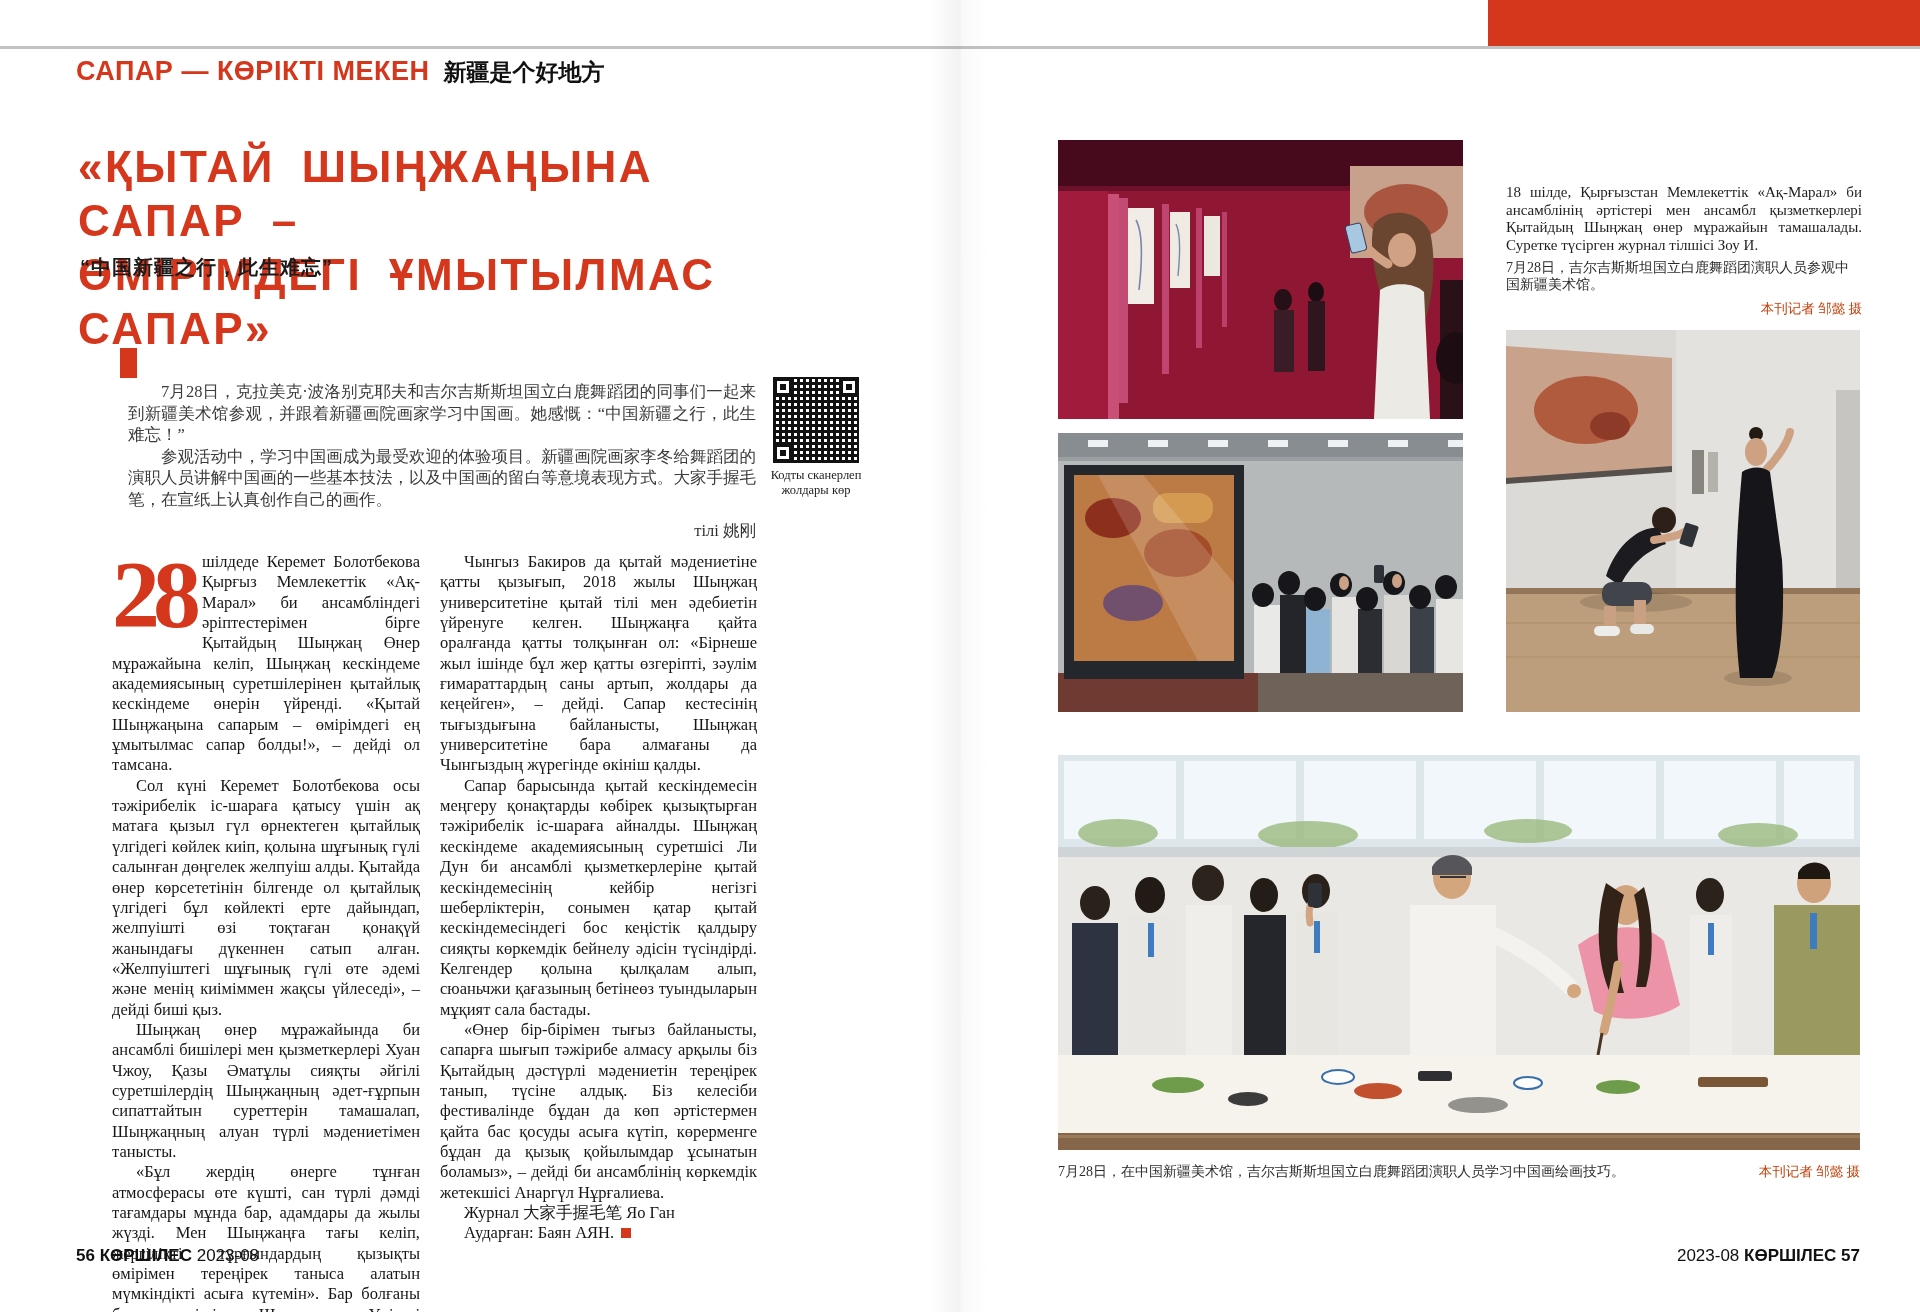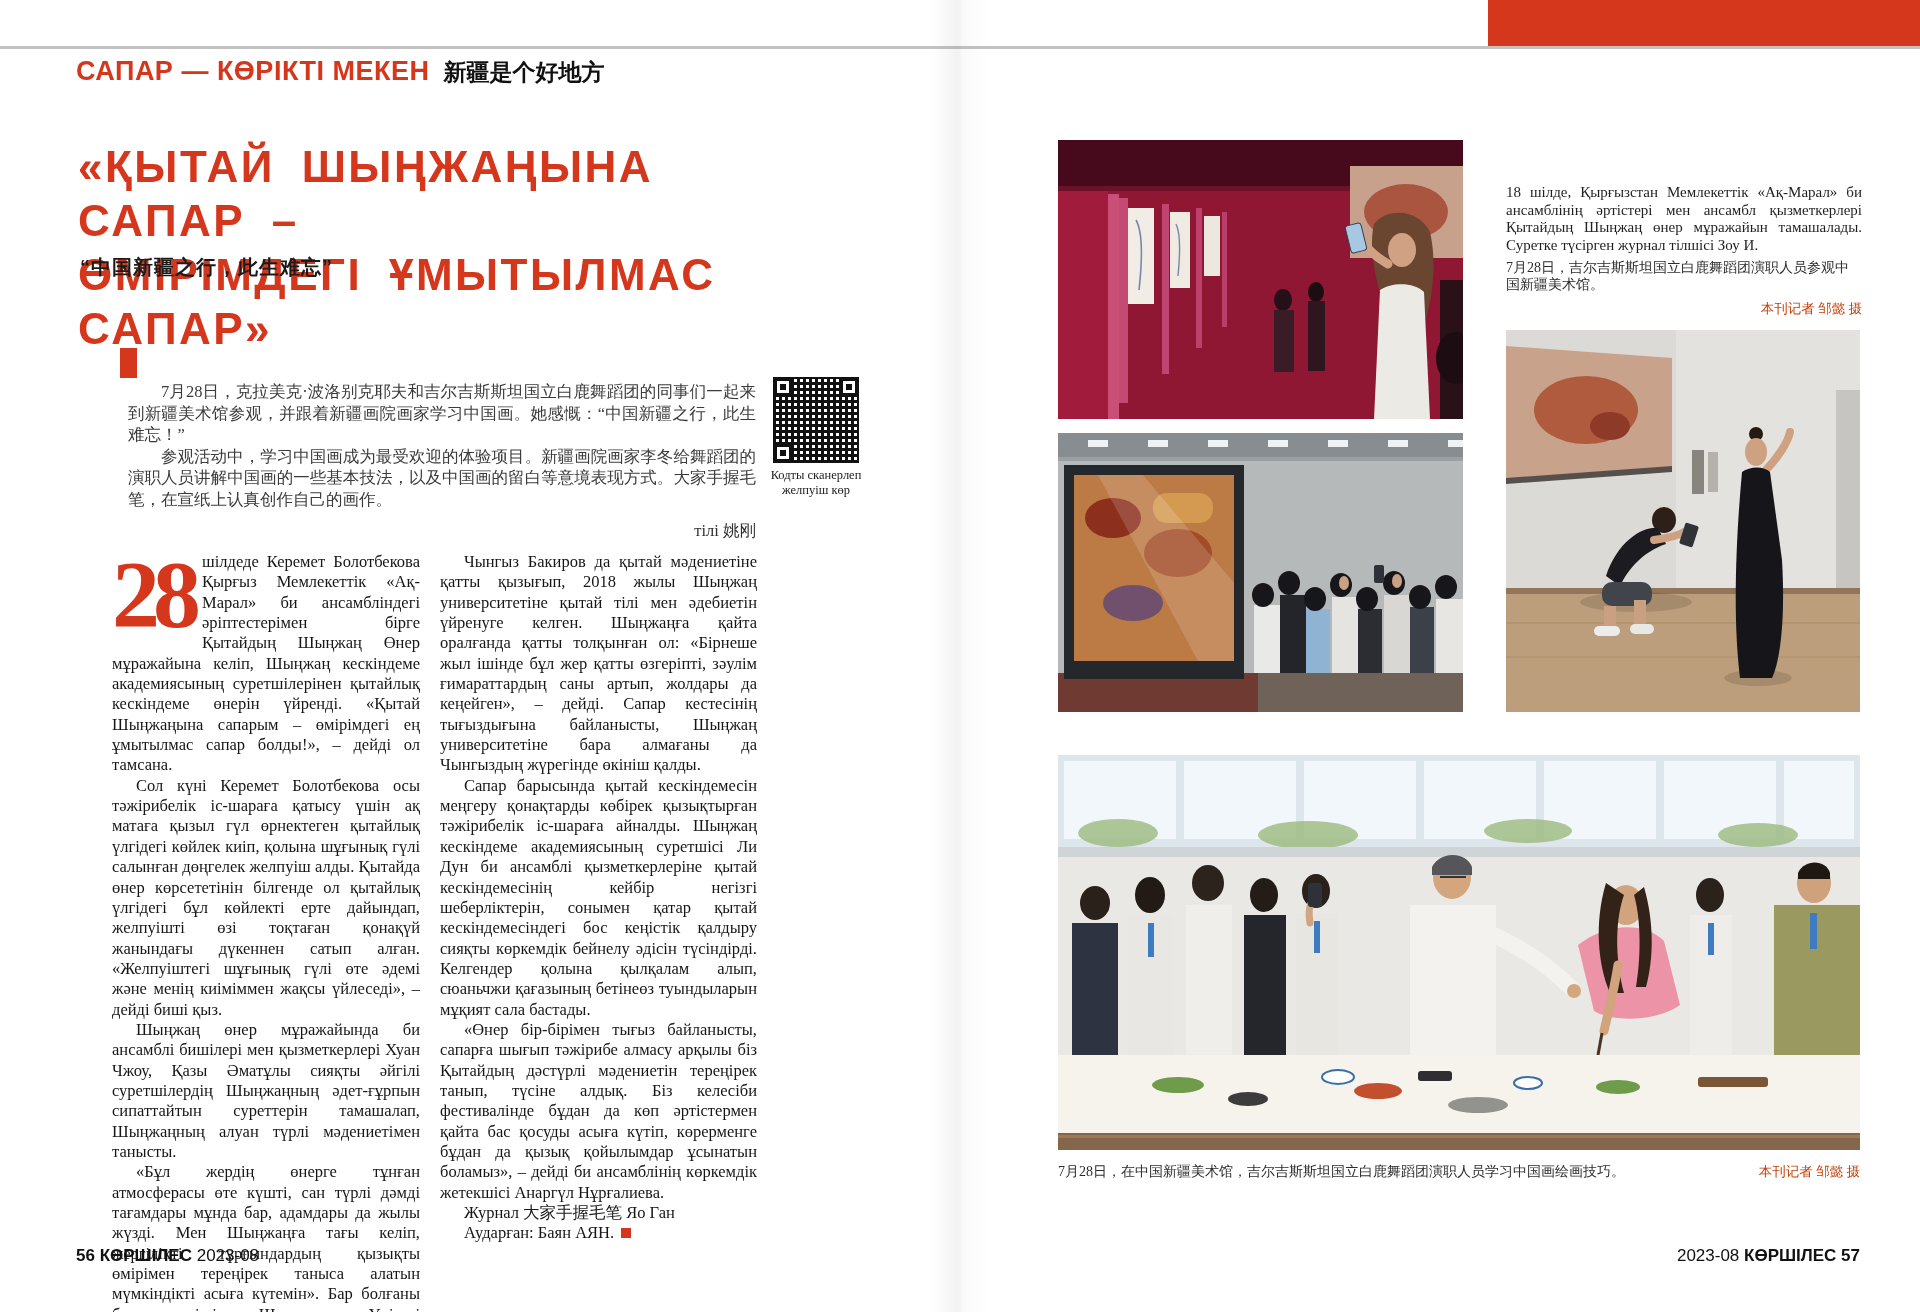--- a/index.html
+++ b/index.html
@@ -96,21 +96,21 @@
   </div>
 
   <div class="qr-wrap">
     <div class="qr">
       <span class="f f1"></span>
       <span class="f f2"></span>
       <span class="f f3"></span>
     </div>
     <div class="qr-cap">
       <div>Кодты сканерлеп</div>
-      <div>желпуіш көр</div>
+      <div>жолдары көр</div>
     </div>
   </div>
 
   <div class="col" style="left:112px; width:308px;">
     <p class="bp first"><span class="dropcap">28</span><span>шілдеде Керемет Болотбекова Қырғыз Мемлекеттік «Ақ-Марал» би ансамбліндегі әріптестерімен бірге Қытайдың Шыңжаң Өнер мұражайына келіп, Шыңжаң кескіндеме академиясының суретшілерінен қытайлық кескіндеме өнерін үйренді. «Қытай Шыңжаңына сапарым – өмірімдегі ең ұмытылмас сапар болды!», – дейді ол тамсана.</span></p>
     <p class="bp">Сол күні Керемет Болотбекова осы тәжірибелік іс-шараға қатысу үшін ақ матаға қызыл гүл өрнектеген қытайлық үлгідегі көйлек киіп, қолына шұғынық гүлі салынған дөңгелек желпуіш алды. Қытайда өнер көрсететінін білгенде ол қытайлық үлгідегі бұл көйлекті ерте дайындап, желпуішті өзі тоқтаған қонақүй жанындағы дүкеннен сатып алған. «Желпуіштегі шұғынық гүлі өте әдемі және менің киіміммен жақсы үйлеседі», – дейді биші қыз.</p>
     <p class="bp">Шыңжаң өнер мұражайында би ансамблі бишілері мен қызметкерлері Хуан Чжоу, Қазы Әматұлы сияқты әйгілі суретшілердің Шыңжаңның әдет-ғұрпын сипаттайтын суреттерін тамашалап, Шыңжаңның алуан түрлі мәдениетімен танысты.</p>
     <p class="bp">«Бұл жердің өнерге тұнған атмосферасы өте күшті, сан түрлі дәмді тағамдары мұнда бар, адамдары да жылы жүзді. Мен Шыңжаңға тағы келіп, жергілікті тұрғындардың қызықты өмірімен тереңірек таныса алатын мүмкіндікті асыға күтемін». Бар болғаны бес күн ішінде Шыңжаңның Үрімжі қаласы Керемет Болотбековаға терең әсер қалдырған.</p>
   </div>
 

